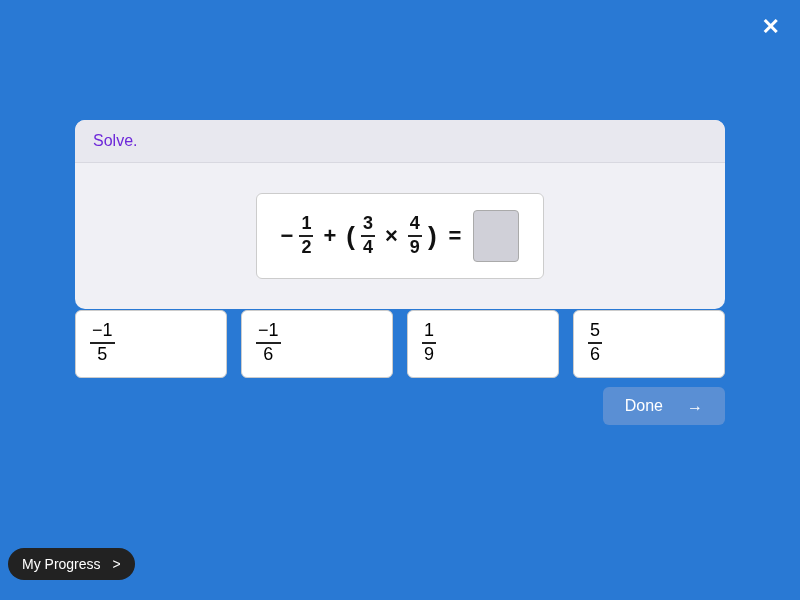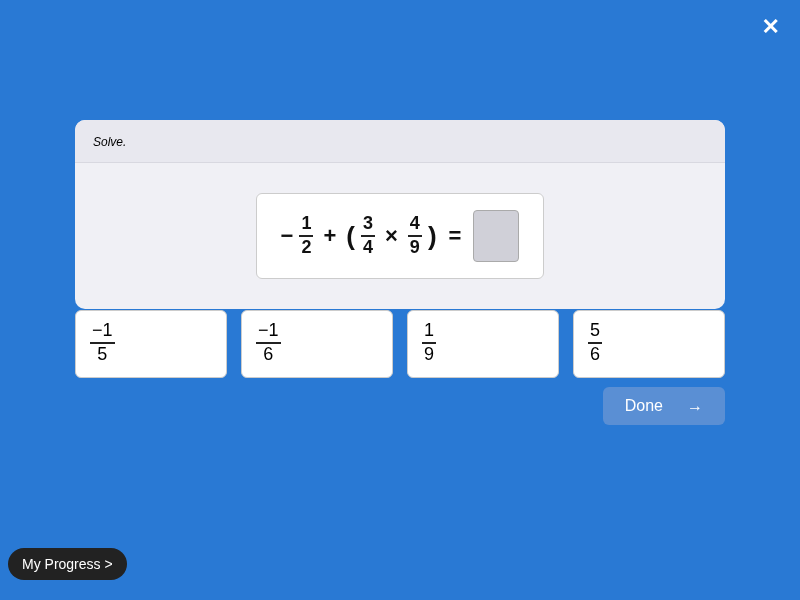--- a/index.html
+++ b/index.html
@@ -36,23 +36,22 @@
       overflow: hidden;
     }
 
     #card-header {
       background: #e8e8ef;
       padding: 12px 18px;
       border-bottom: 1px solid #d8d8e0;
     }
 
     #card-header-text {
-      font-size: 12px;
-      color: #000000;
-      font-style: italic;
+      font-size: 16px;
+      color: #6d28d9;
     }
 
     #card-body {
       padding: 30px 20px 30px 20px;
       display: flex;
       justify-content: center;
       align-items: center;
       min-height: 130px;
     }
 
@@ -153,21 +152,21 @@
       left: 8px;
       background: #222;
       color: white;
       border: none;
       border-radius: 20px;
       padding: 8px 14px;
       font-size: 14px;
       cursor: pointer;
       display: flex;
       align-items: center;
-      gap: 4px;
+      gap: 12px;
     }
   </style>
 </head>
 <body>
 
 <div id="close-btn">✕</div>
 
 <div id="main-card">
   <div id="card-header">
     <span id="card-header-text">Solve.</span>

